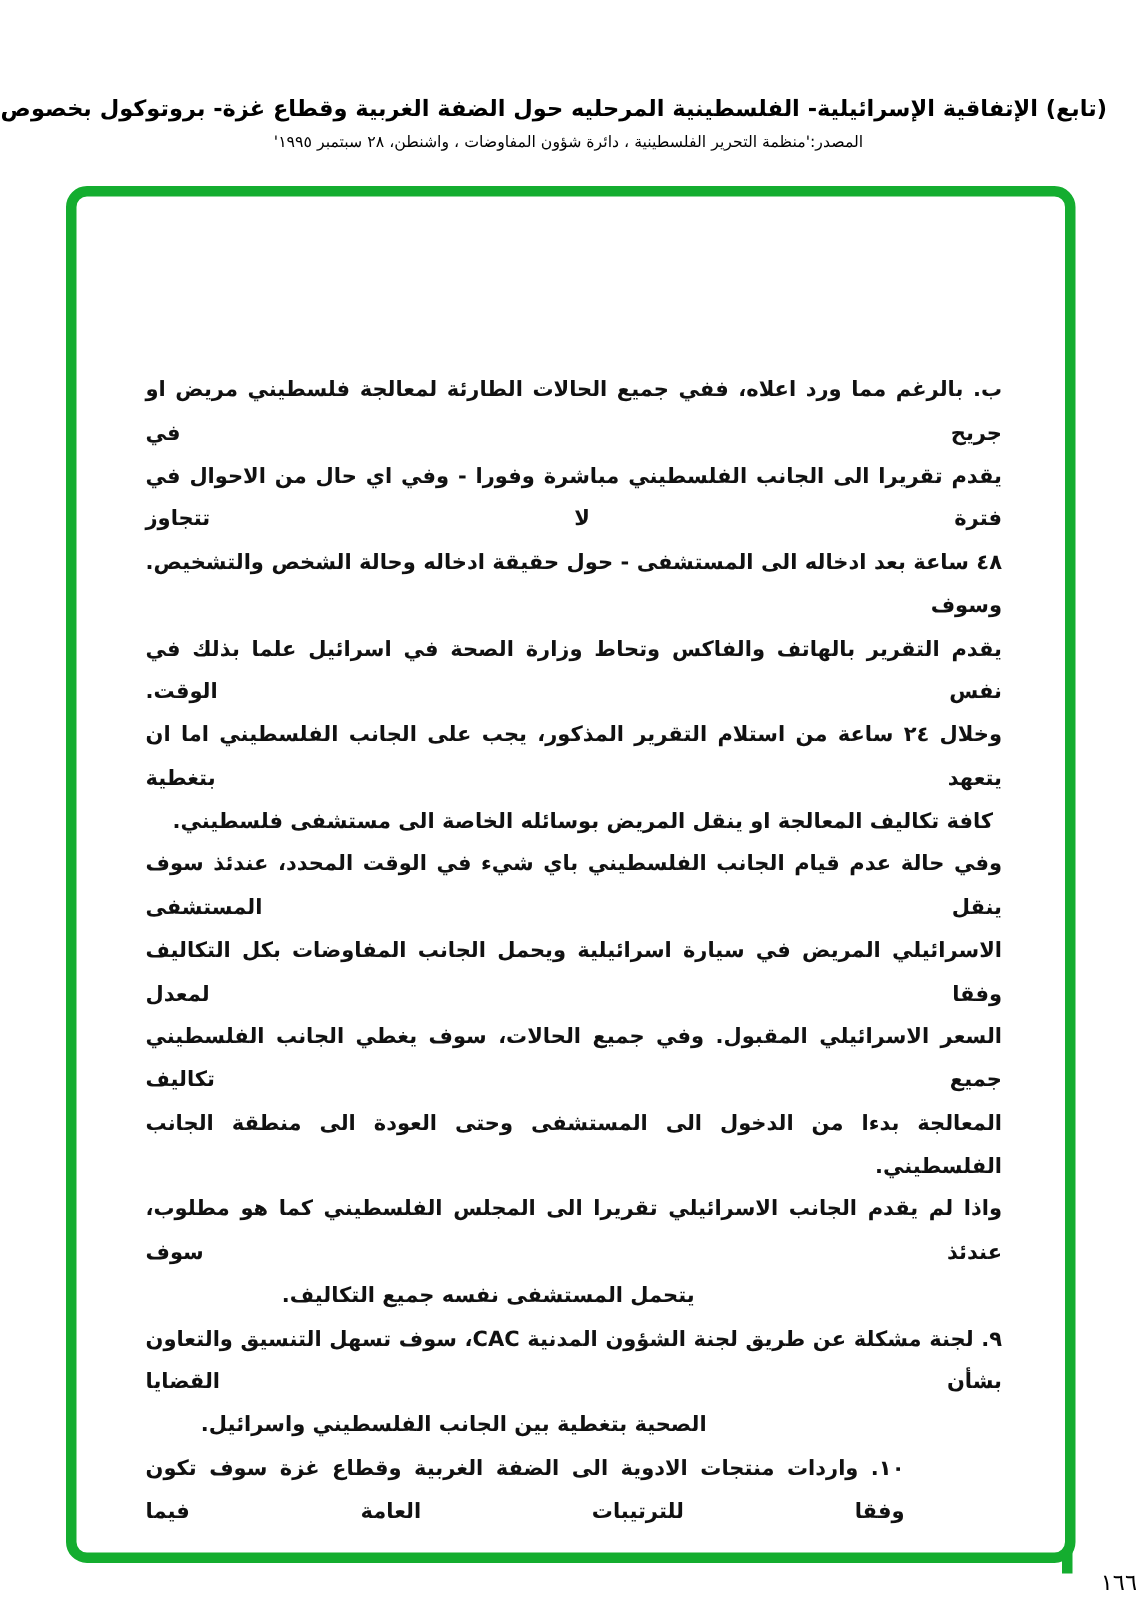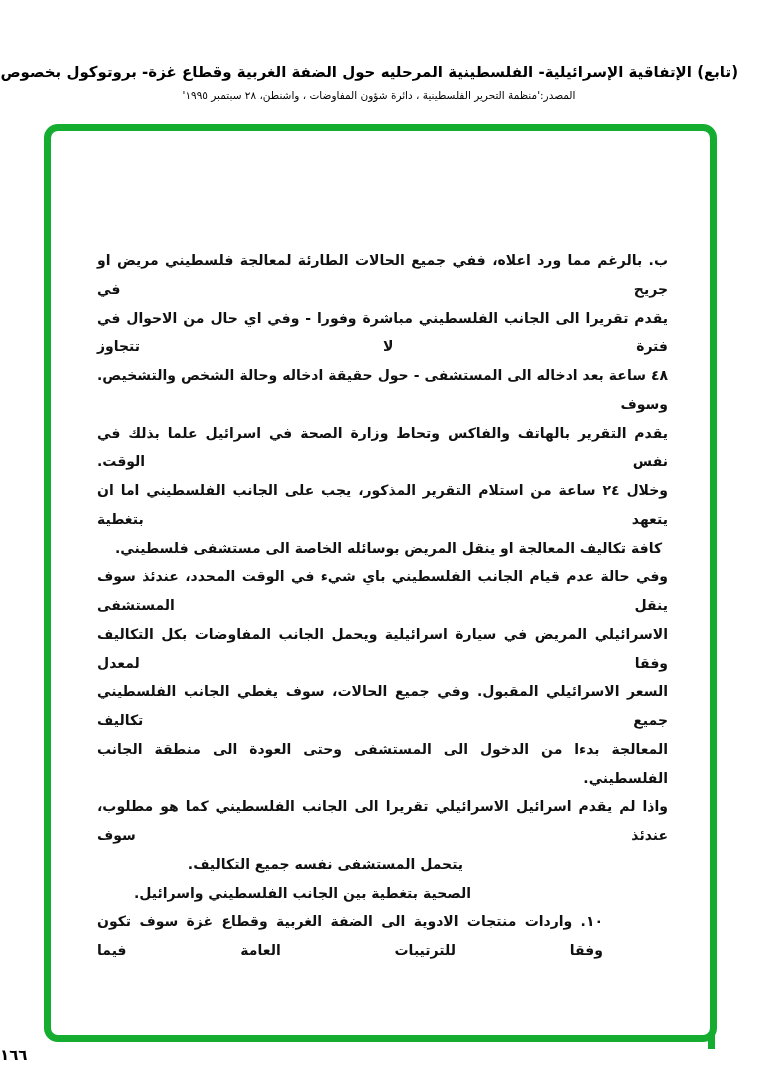--- a/index.html
+++ b/index.html
@@ -66,24 +66,24 @@
   .al-right { text-align: center; }
   .ind-l7   { margin-left: 18px; }
   .ind-l13  { margin-right: 114px; }
   .ind-l15  { margin-right: 160px; }
   .ind-l17  { margin-right: 65px; }
   .page-num {
     position: absolute;
     top: 1046px;
     left: 0;
     right: 0;
-    text-align: left;
+    text-align: right;
     direction: rtl;
     font-size: 15px;
-    font-weight: bold;
+    font-weight: normal;
     letter-spacing: 3px;
   }
 </style>
 </head>
 <body>
 
 <div class="page">
 
   <div class="header">
     <div class="header-title">(تابع) الإتفاقية الإسرائيلية- الفلسطينية المرحليه حول الضفة الغربية وقطاع غزة- بروتوكول بخصوص الشؤون المدنية</div>
@@ -97,22 +97,23 @@
     <div class="ln just">ب. بالرغم مما ورد اعلاه، ففي جميع الحالات الطارئة لمعالجة فلسطيني مريض او جريح في</div>
     <div class="ln just">يقدم تقريرا الى الجانب الفلسطيني مباشرة وفورا - وفي اي حال من الاحوال في فترة لا تتجاوز</div>
     <div class="ln just">٤٨ ساعة بعد ادخاله الى المستشفى - حول حقيقة ادخاله وحالة الشخص والتشخيص. وسوف</div>
     <div class="ln just">يقدم التقرير بالهاتف والفاكس وتحاط وزارة الصحة في اسرائيل علما بذلك في نفس الوقت.</div>
     <div class="ln just">وخلال ٢٤ ساعة من استلام التقرير المذكور، يجب على الجانب الفلسطيني اما ان يتعهد بتغطية</div>
     <div class="ln al-left ind-l7">كافة تكاليف المعالجة او ينقل المريض بوسائله الخاصة الى مستشفى فلسطيني.</div>
     <div class="ln just">وفي حالة عدم قيام الجانب الفلسطيني باي شيء في الوقت المحدد، عندئذ سوف ينقل المستشفى</div>
     <div class="ln just">الاسرائيلي المريض في سيارة اسرائيلية ويحمل الجانب المفاوضات بكل التكاليف وفقا لمعدل</div>
     <div class="ln just">السعر الاسرائيلي المقبول. وفي جميع الحالات، سوف يغطي الجانب الفلسطيني جميع تكاليف</div>
     <div class="ln just">المعالجة بدءا من الدخول الى المستشفى وحتى العودة الى منطقة الجانب الفلسطيني.</div>
-    <div class="ln just">واذا لم يقدم اسرائيل الاسرائيلي تقريرا الى الجانب الفلسطيني كما هو مطلوب، عندئذ سوف</div>
+    <div class="ln just">واذا لم يقدم الجانب الاسرائيلي تقريرا الى المجلس الفلسطيني كما هو مطلوب، عندئذ سوف</div>
     <div class="ln al-right ind-l13">يتحمل المستشفى نفسه جميع التكاليف.</div>
+    <div class="ln just">٩. لجنة مشكلة عن طريق لجنة الشؤون المدنية CAC، سوف تسهل التنسيق والتعاون بشأن القضايا</div>
     <div class="ln al-right ind-l15">الصحية بتغطية بين الجانب الفلسطيني واسرائيل.</div>
     <div class="ln just ind-l17">١٠. واردات منتجات الادوية الى الضفة الغربية وقطاع غزة سوف تكون وفقا للترتيبات العامة فيما</div>
 
   </div>
 
   <div class="page-num">١٦٦</div>
 
 </div>
 
 </body></html>

